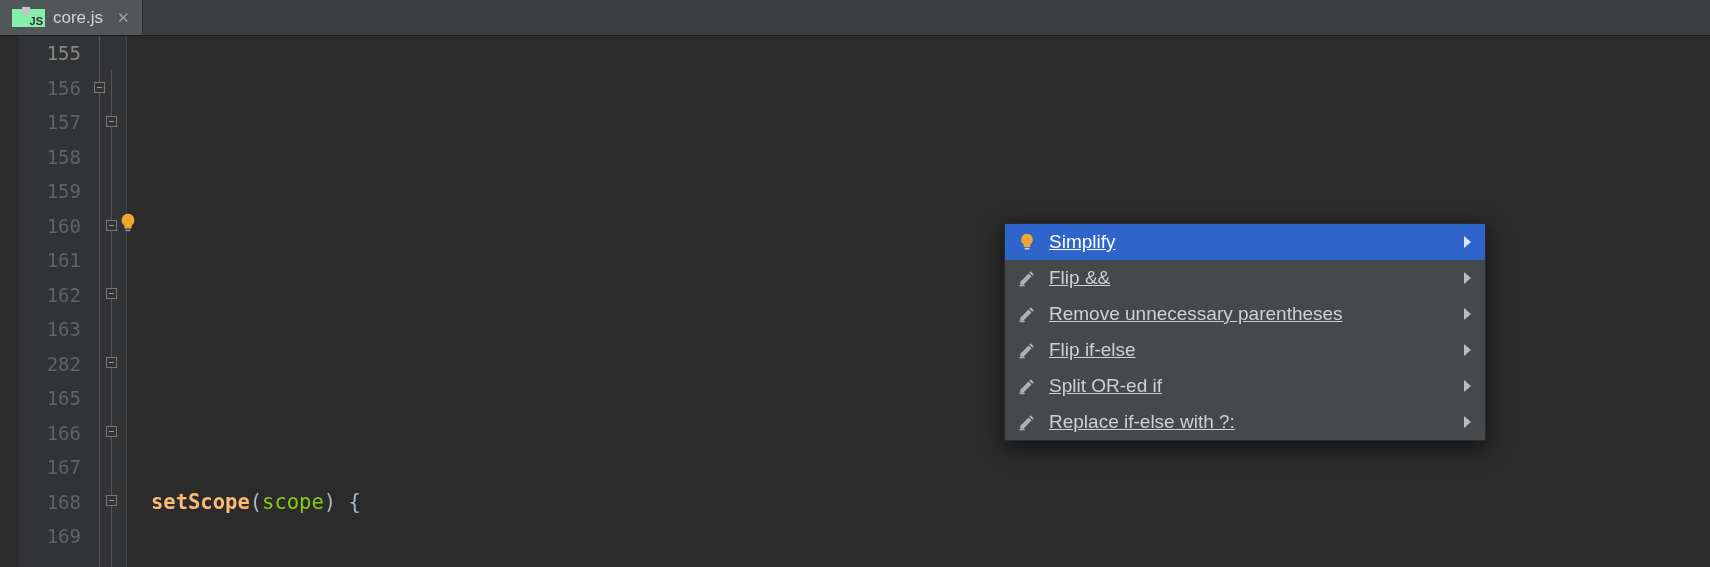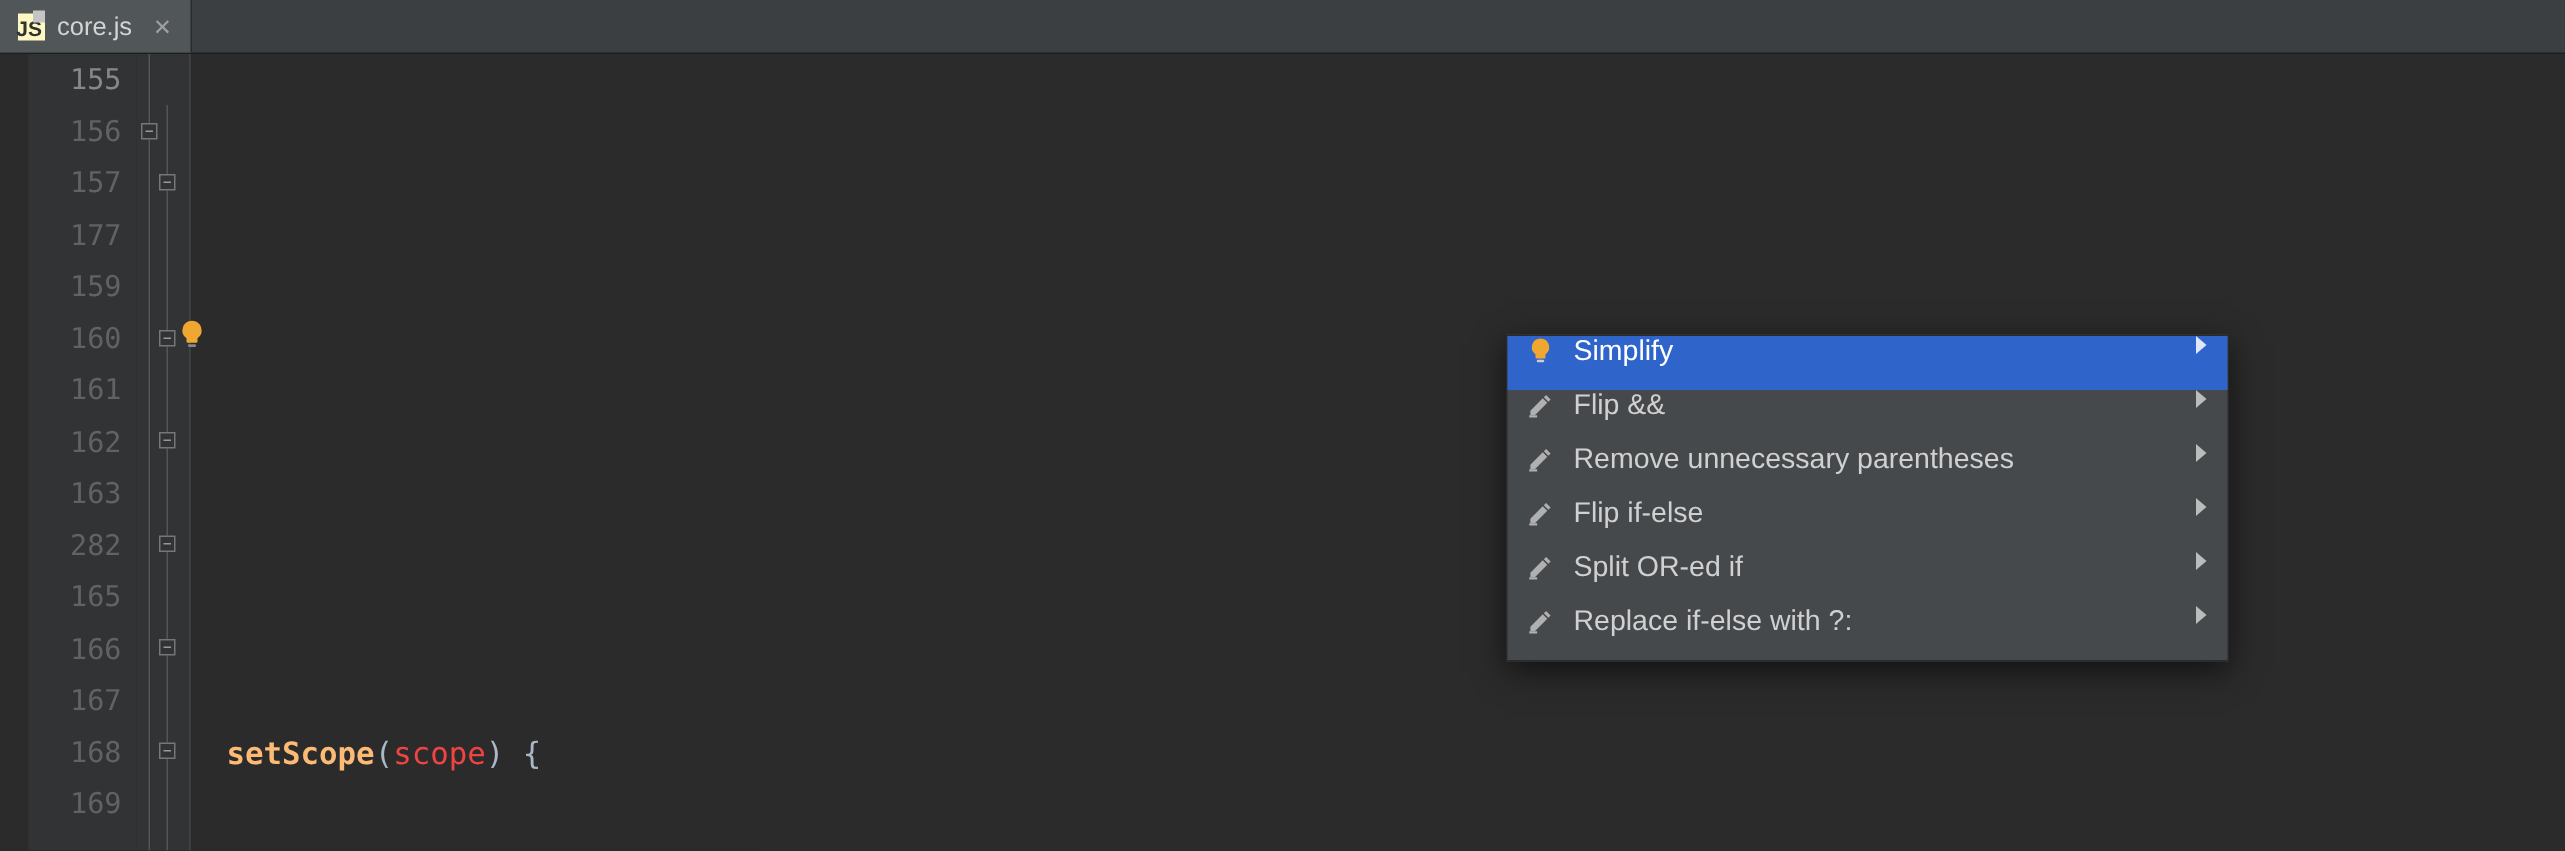--- a/index.html
+++ b/index.html
@@ -25,26 +25,26 @@
     align-items: center;
     gap: 8px;
     padding: 0 12px;
     background: #515658;
     border-right: 1px solid #2b2b2b;
     font-family: "Segoe UI", "Helvetica Neue", sans-serif;
     font-size: 17px;
     color: #d4d4d4;
   }
   .tab .js-icon {
-    width: 18px; height: 18px;
+    width: 33px; height: 18px;
     display:flex; align-items:flex-end; justify-content:flex-end;
-    background:#fef9c3;
+    background:#86efac;
     color:#323330;
     font-weight:bold;
-    font-size:14px;
+    font-size:11px;
     padding:0 2px 0 0;
     font-family: sans-serif;
     position:relative;
   }
   .tab .js-icon::before{
     content:"";
     position:absolute; top:-2px; left:10px;
     width:8px;height:8px;
     background:#c5c5c5;
   }
@@ -105,43 +105,44 @@
     z-index:-1;
   }
 
   
   .bulb-gutter{
     position:absolute;
     left: -10px;
     width:22px; height:22px;
   }
   .fn{ color:#fdba74;font-weight:bold; }
-  .id{ color:#ef4444; }
+  .id{ color:#84cc16; }
   .dim{ color:#888;}
 
   
   .popup{
     position:absolute;
     top: 223px;
     left: 1004px;
     width: 482px;
     background:#46494b;
     border:1px solid #2a2a2a;
     box-shadow: 0 6px 20px rgba(0,0,0,0.6);
     font-family: "Segoe UI","Helvetica Neue",sans-serif;
     font-size:19px;
     color:#d0d0d0;
     z-index:10;
   }
   .popup-item{
-    display:flex; 
+    display:flex; align-items:center;
     height:36px;
     padding: 0 16px 0 12px;
     gap:12px;
     position:relative;
+    text-decoration:underline;
   }
   .popup-item.sel{
     background:#2f65ca;
     color:#fff;
   }
   .popup-item .arrow{
     position:absolute; right:14px;
     width:0;height:0;
     border-left:7px solid currentColor;
     border-top:6px solid transparent;
@@ -166,21 +167,21 @@
     <span class="close">✕</span>
   </div>
 </div>
 
 <div class="editor">
 
   <div class="gutter-nums">
     <div class="dim">155</div>
     <div>156</div>
     <div>157</div>
-    <div>177</div>
+    <div>158</div>
     <div>159</div>
     <div>160</div>
     <div>161</div>
     <div>162</div>
     <div>163</div>
     <div>282</div>
     <div>165</div>
     <div>166</div>
     <div>167</div>
     <div>168</div>

